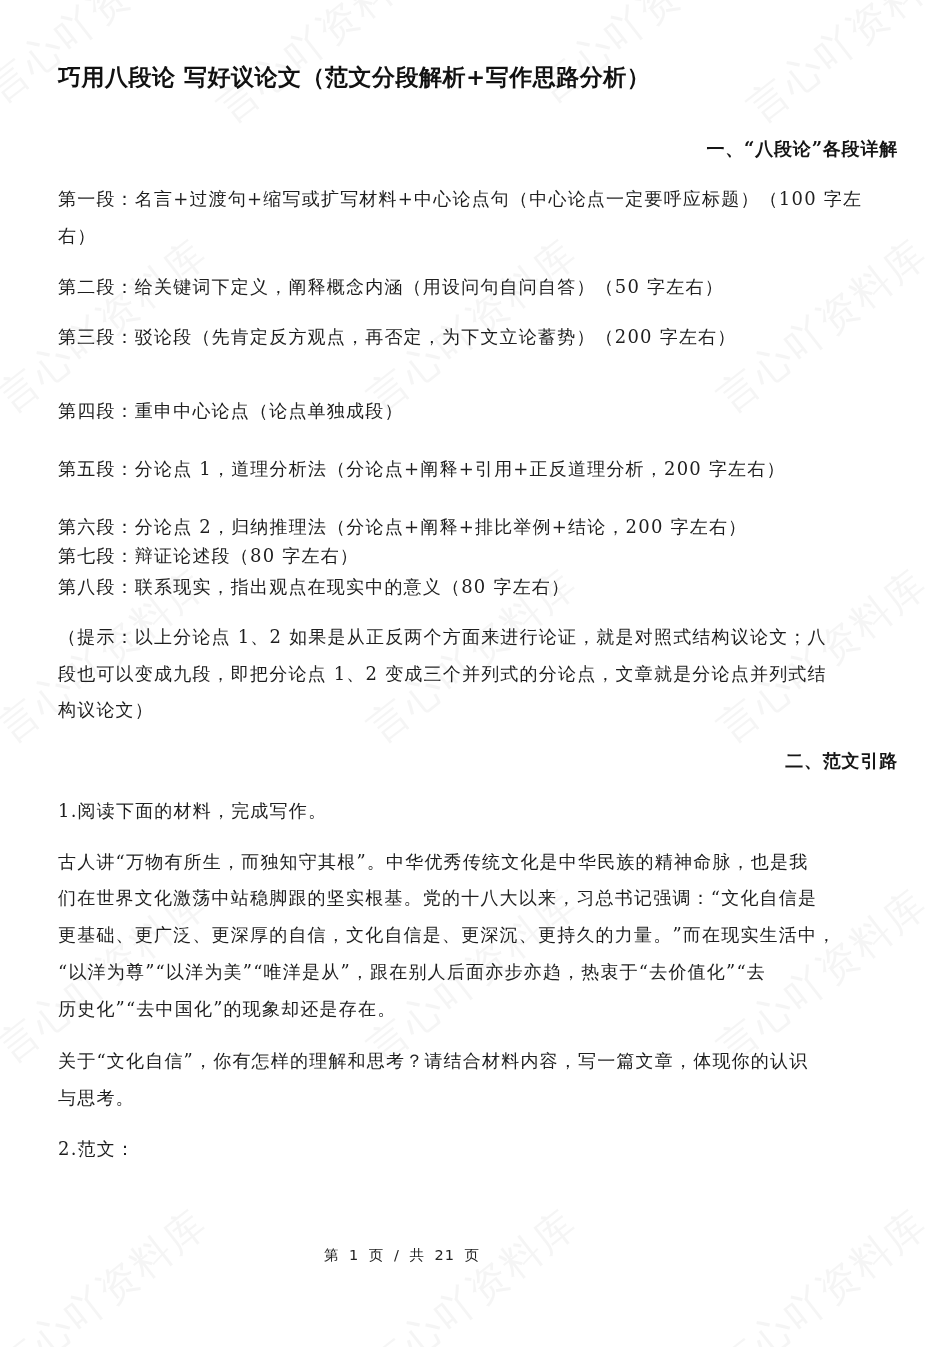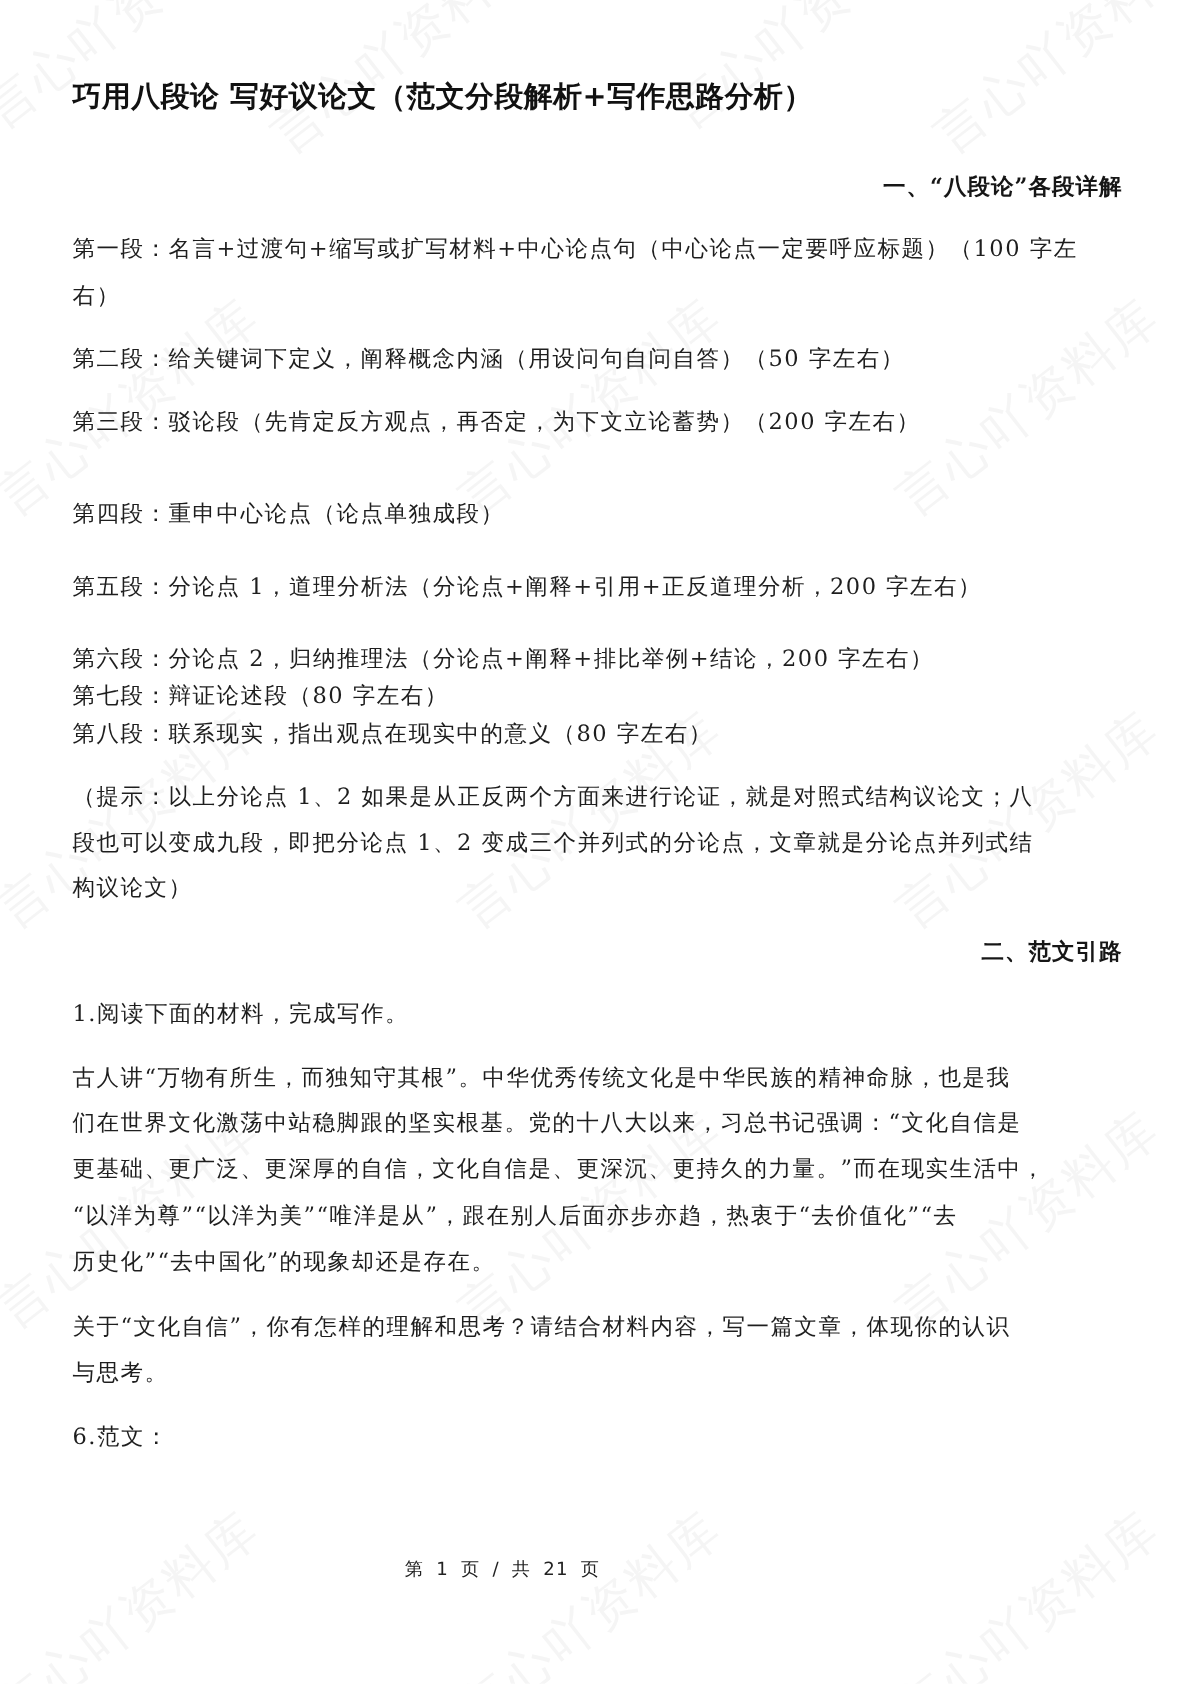--- a/index.html
+++ b/index.html
@@ -136,17 +136,17 @@
 
     <div class="line" style="top:850px;">古人讲“万物有所生，而独知守其根”。中华优秀传统文化是中华民族的精神命脉，也是我</div>
     <div class="line" style="top:886px;">们在世界文化激荡中站稳脚跟的坚实根基。党的十八大以来，习总书记强调：“文化自信是</div>
     <div class="line" style="top:923px;">更基础、更广泛、更深厚的自信，文化自信是、更深沉、更持久的力量。”而在现实生活中，</div>
     <div class="line" style="top:960px;">“以洋为尊”“以洋为美”“唯洋是从”，跟在别人后面亦步亦趋，热衷于“去价值化”“去</div>
     <div class="line" style="top:997px;">历史化”“去中国化”的现象却还是存在。</div>
 
     <div class="line" style="top:1049px;">关于“文化自信”，你有怎样的理解和思考？请结合材料内容，写一篇文章，体现你的认识</div>
     <div class="line" style="top:1086px;">与思考。</div>
 
-    <div class="line" style="top:1137px;">6.范文：</div>
+    <div class="line" style="top:1137px;">2.范文：</div>
 
     <div class="footer">第 1 页 / 共 21 页</div>
   </div>
 </div>
 
 </body></html>

